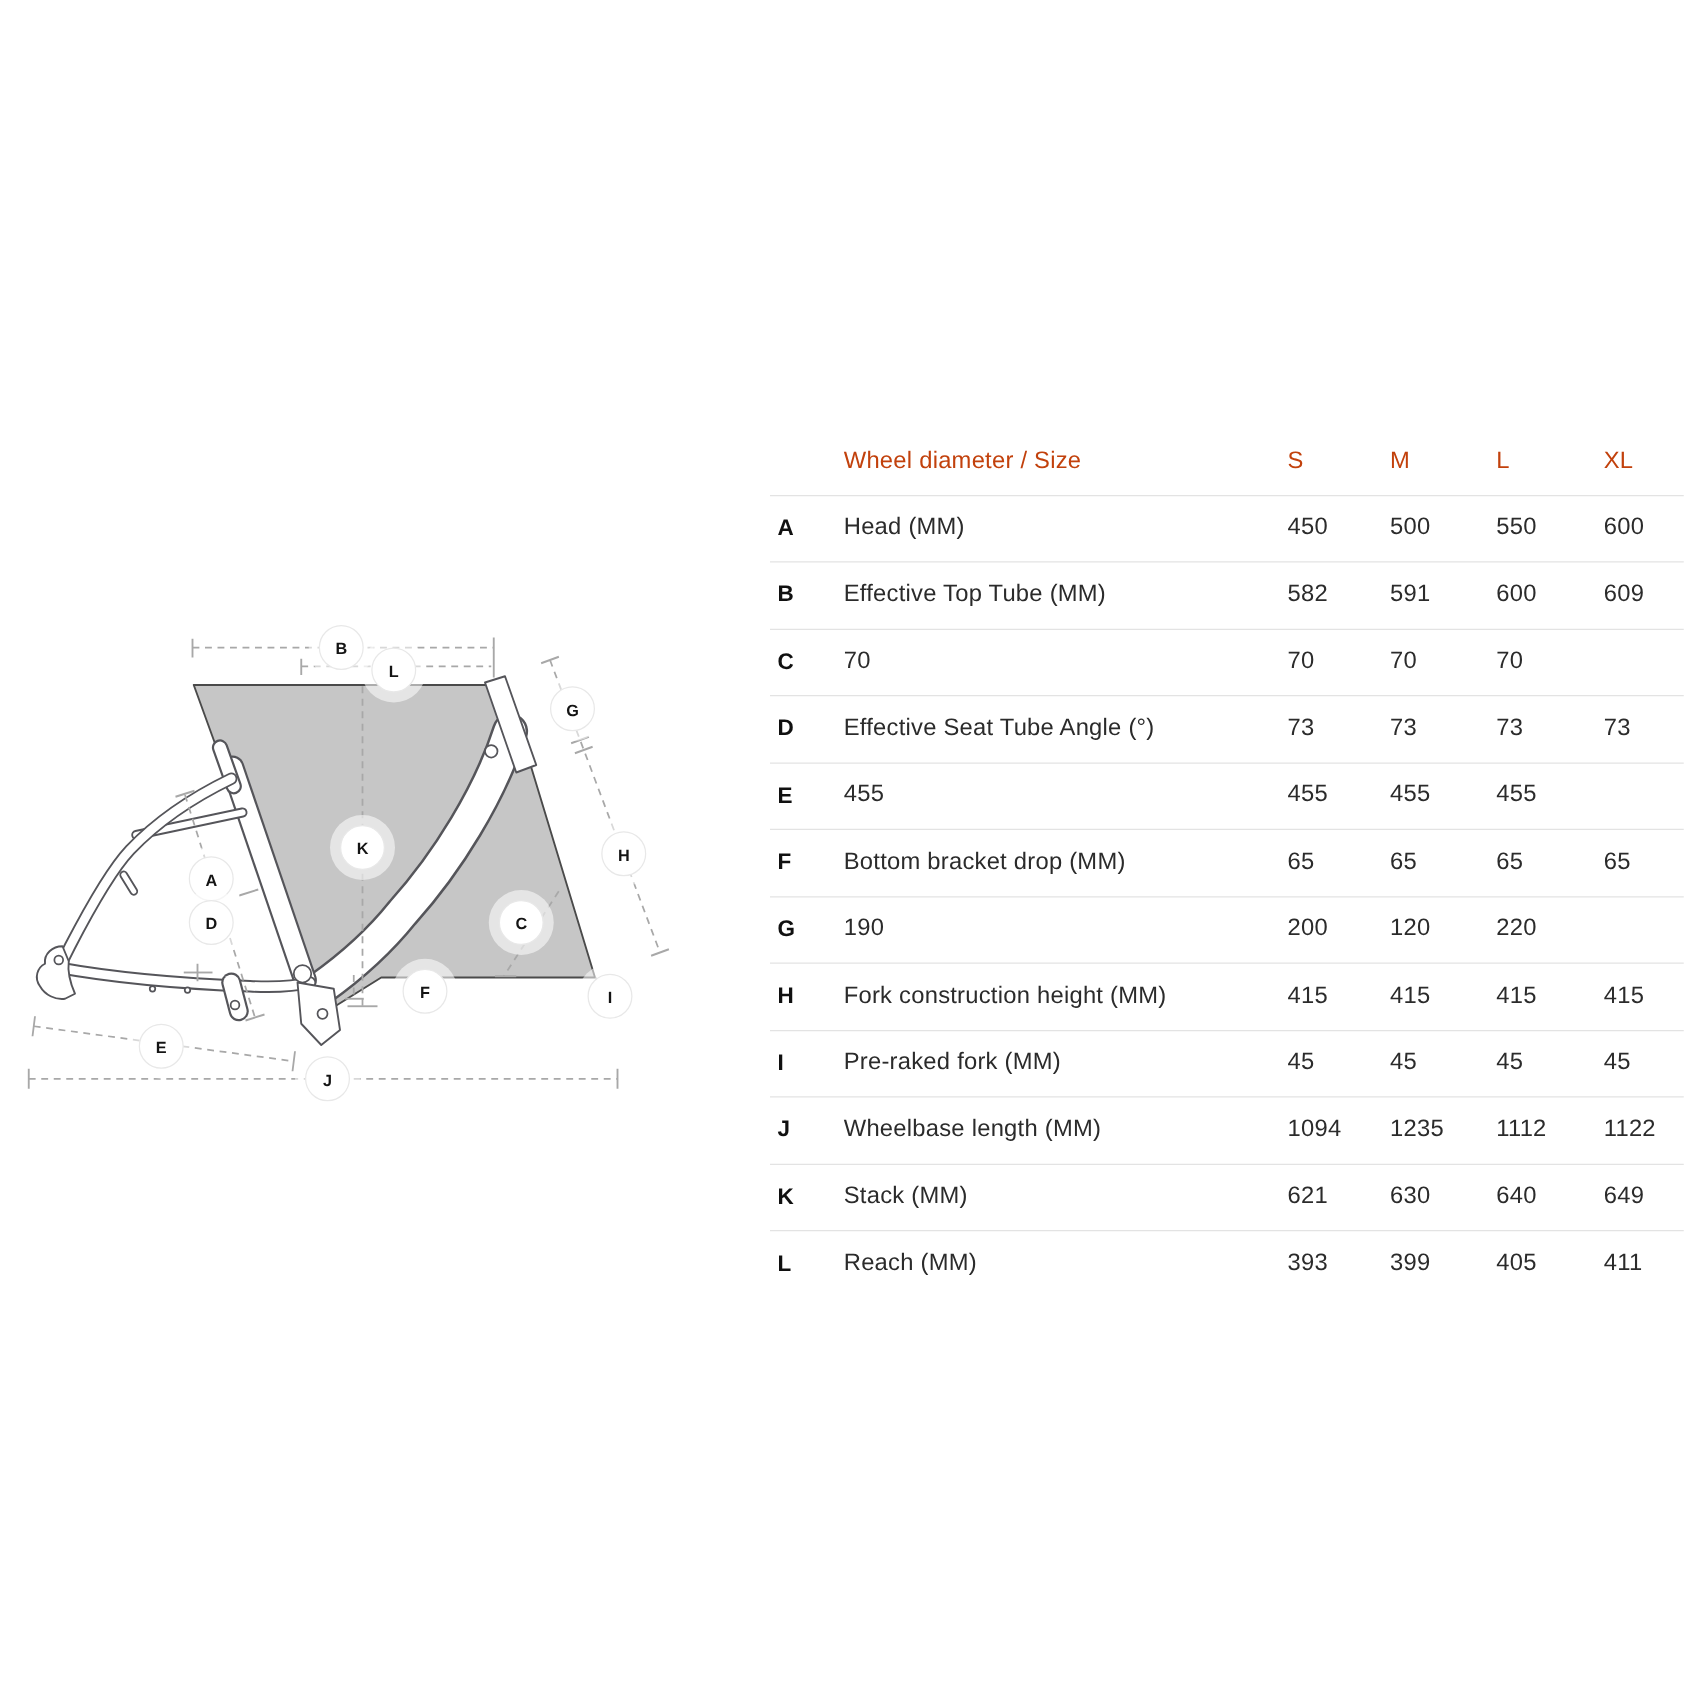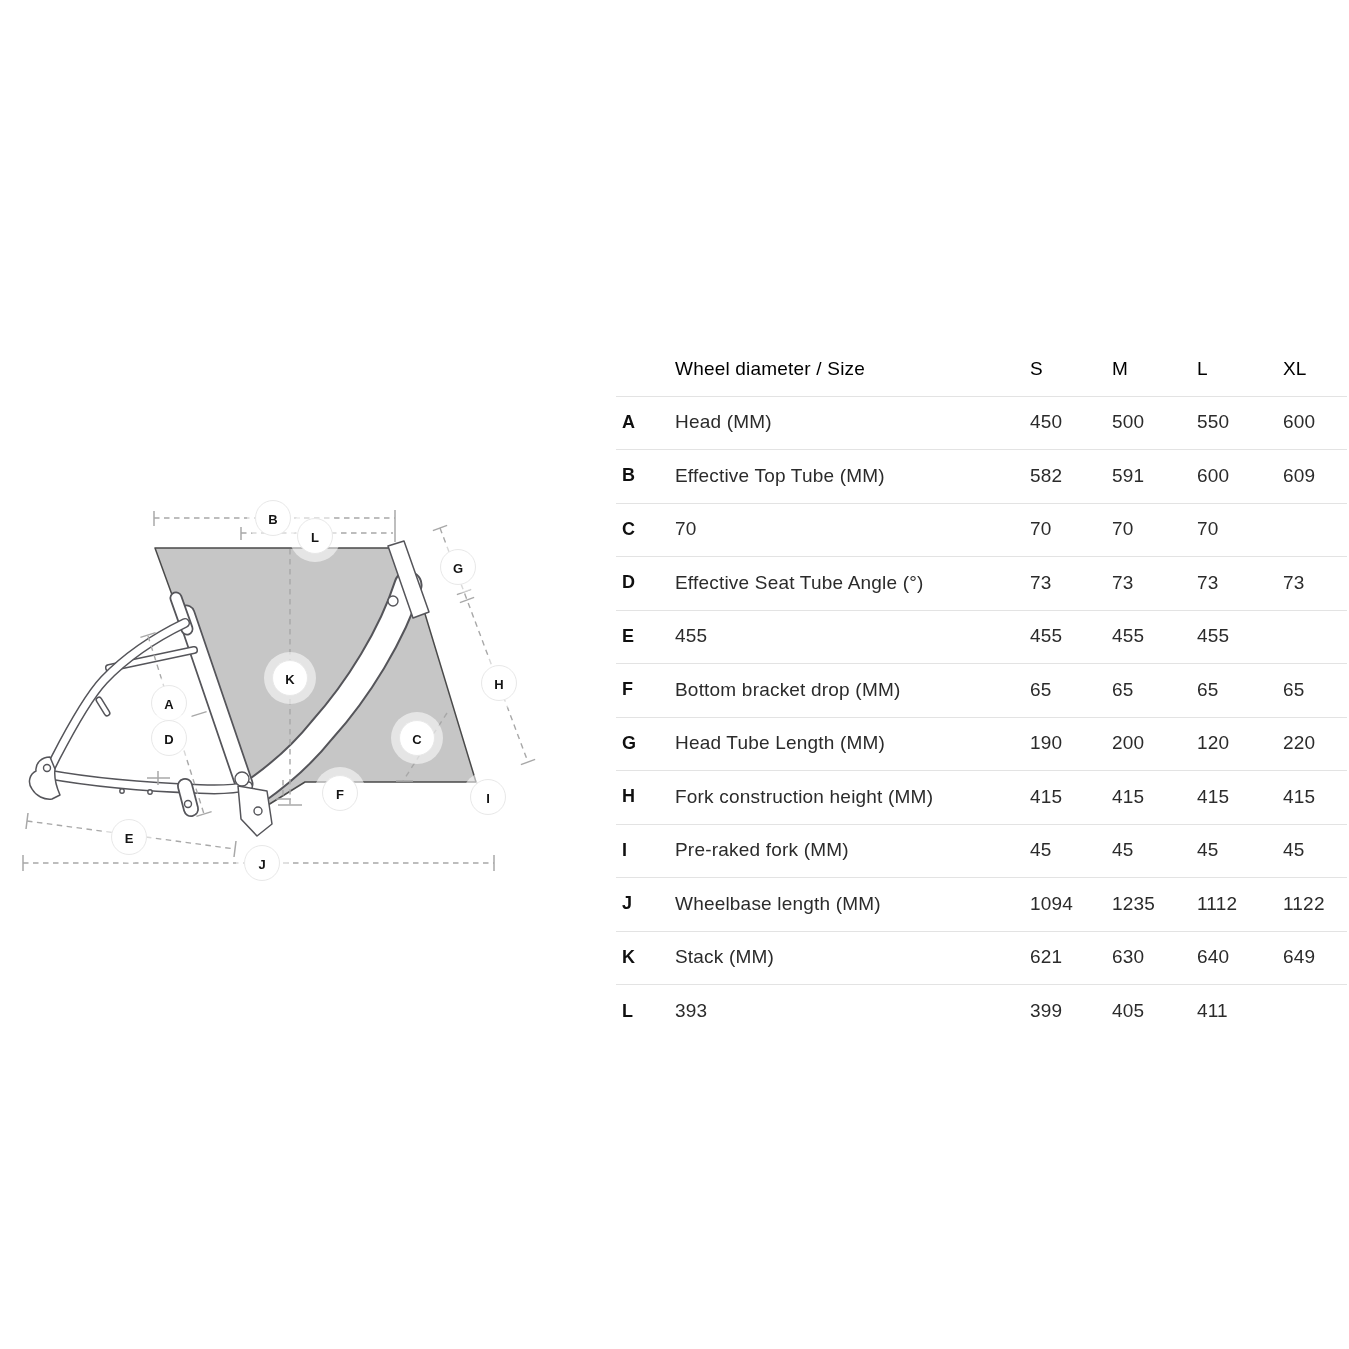--- a/index.html
+++ b/index.html
@@ -20,21 +20,21 @@
     height:53.5px;
     border-bottom:1px solid #e3e3e3;
     box-sizing:border-box;
   }
   .trow:last-child{border-bottom:none;}
   .cell{
     font-size:19px;line-height:1.2;color:#2b2b2b;letter-spacing:.2px;
     white-space:nowrap;
   }
   .cell.letter{font-weight:bold;color:#101010;font-size:18px;padding-left:6px;}
-  .cell.hdr{color:#000000;}
+  .cell.hdr{color:#c2410c;}
   
   .diagram{position:absolute;left:0;top:480px;}
   .dash{stroke:#a8a8a8;stroke-width:1.4;fill:none;stroke-dasharray:5.5 4.5;}
   .tick{stroke:#a8a8a8;stroke-width:1.5;fill:none;}
   .trap{fill:#c6c6c6;stroke:#4a4a4a;stroke-width:1.5;stroke-linejoin:round;}
   .to{stroke:#55555a;fill:none;stroke-linecap:round;}
   .ti{stroke:#ffffff;fill:none;stroke-linecap:round;}
   .solid{fill:#ffffff;stroke:#55555a;stroke-width:1.5;stroke-linejoin:round;}
   .hole{fill:#ffffff;stroke:#55555a;stroke-width:1.4;}
   .halo{fill:rgba(255,255,255,0.55);}
@@ -258,21 +258,20 @@
     <span class="cell letter">F</span>
     <span class="cell">Bottom bracket drop (MM)</span>
     <span class="cell">65</span>
     <span class="cell">65</span>
     <span class="cell">65</span>
     <span class="cell">65</span>
   </div>
 
   <div class="trow">
     <span class="cell letter">G</span>
-    <span class="cell">Head Tube Length (MM)</span>
     <span class="cell">190</span>
     <span class="cell">200</span>
     <span class="cell">120</span>
     <span class="cell">220</span>
   </div>
 
   <div class="trow">
     <span class="cell letter">H</span>
     <span class="cell">Fork construction height (MM)</span>
     <span class="cell">415</span>
@@ -303,19 +302,20 @@
     <span class="cell letter">K</span>
     <span class="cell">Stack (MM)</span>
     <span class="cell">621</span>
     <span class="cell">630</span>
     <span class="cell">640</span>
     <span class="cell">649</span>
   </div>
 
   <div class="trow">
     <span class="cell letter">L</span>
+    <span class="cell">Reach (MM)</span>
     <span class="cell">393</span>
     <span class="cell">399</span>
     <span class="cell">405</span>
     <span class="cell">411</span>
   </div>
 
 </div>
 
 </body></html>

